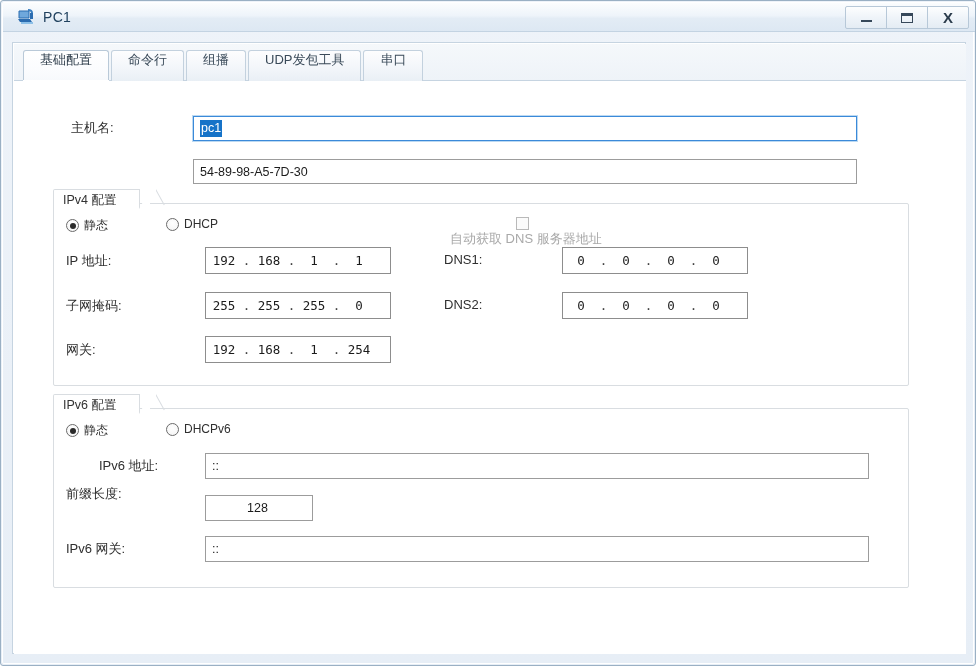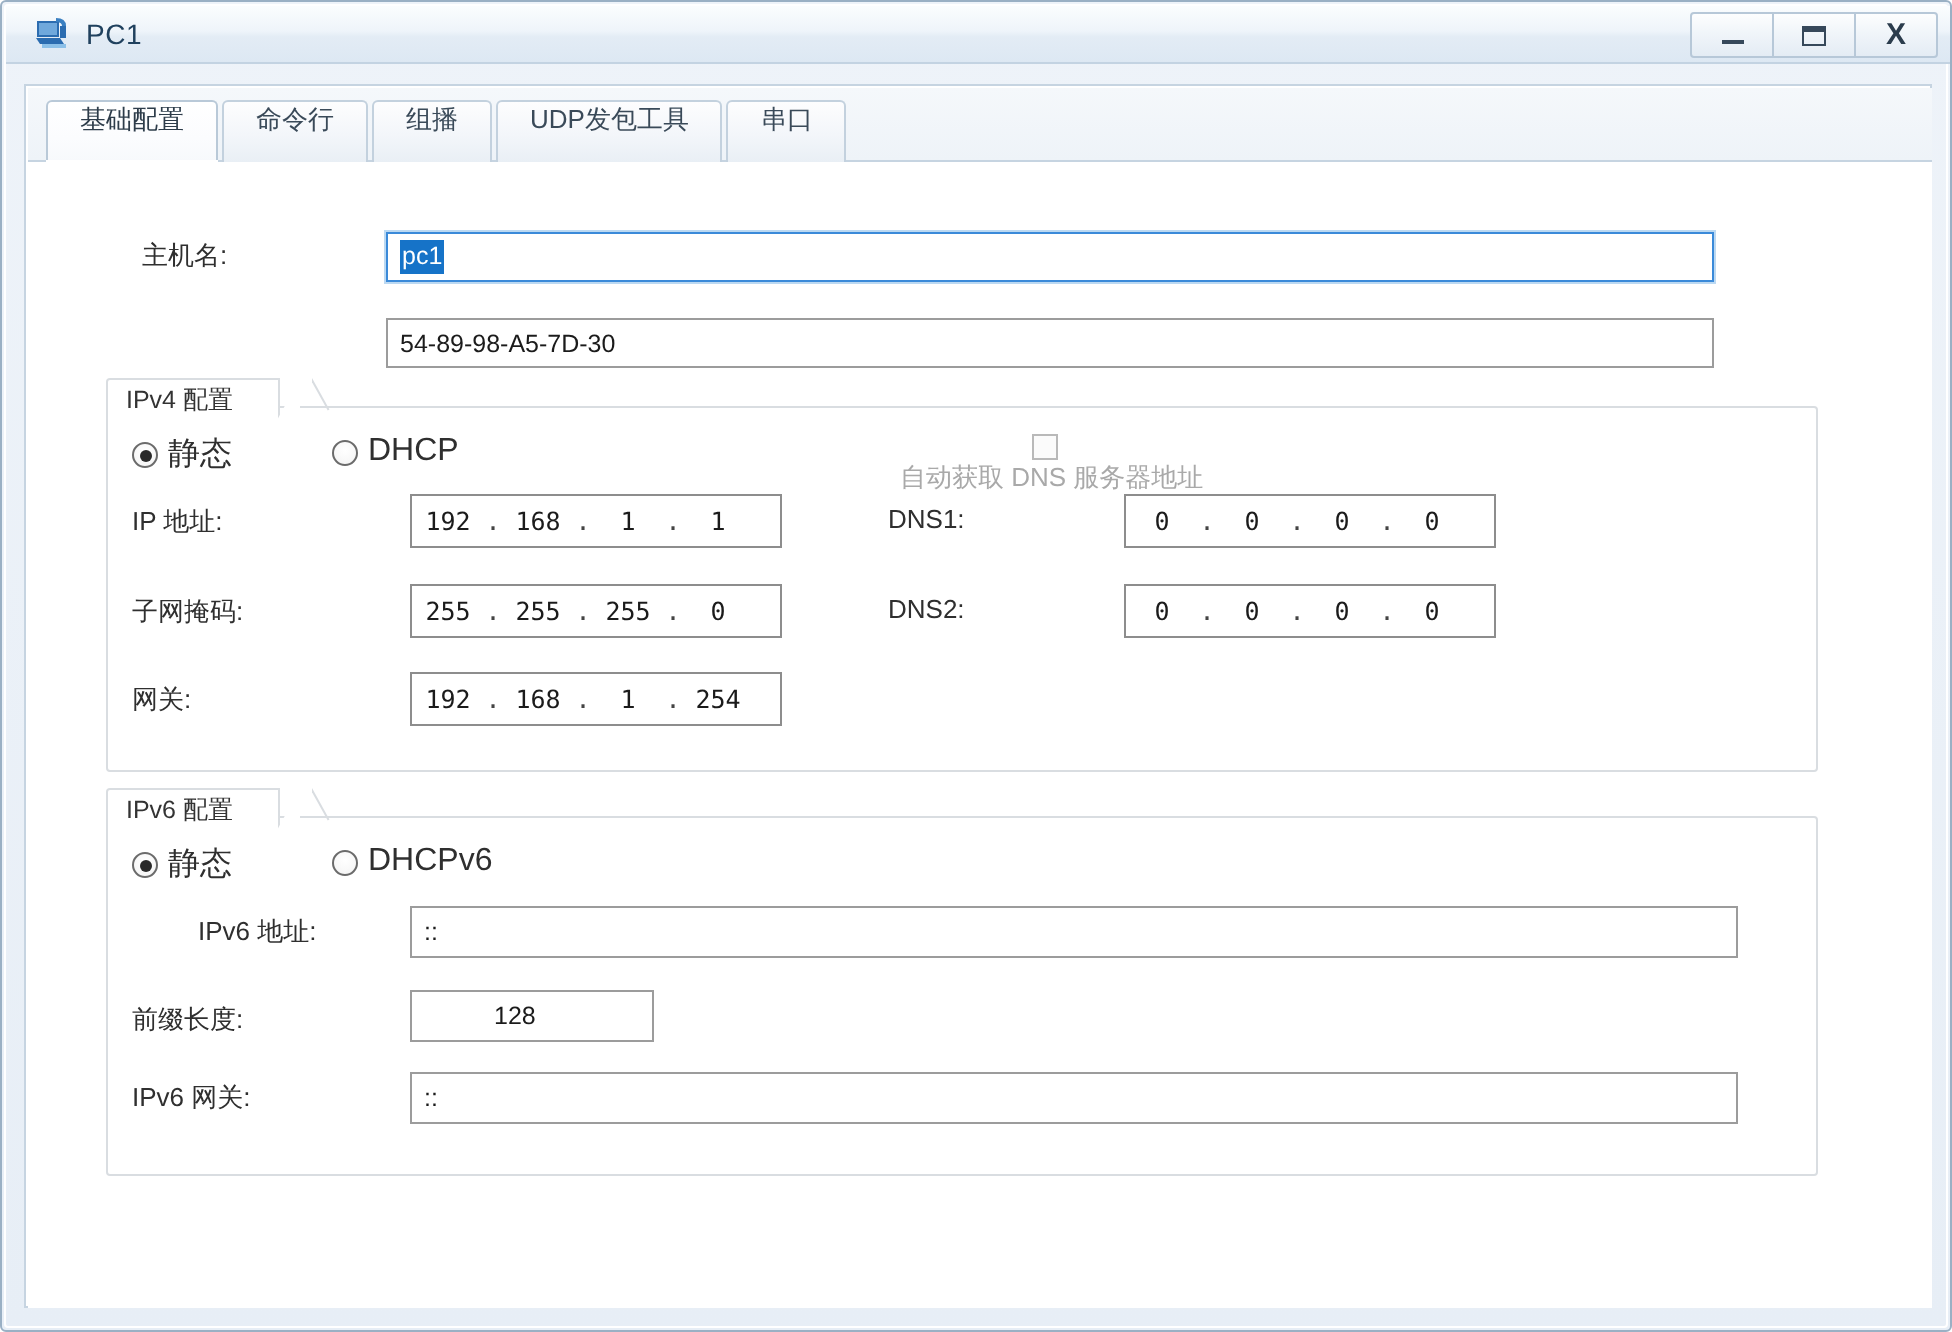--- a/index.html
+++ b/index.html
@@ -244,21 +244,21 @@
     align-items: center; justify-content: center;
     flex: none;
   }
   .radio.on::after {
     content: "";
     width: 6px; height: 6px;
     border-radius: 50%;
     background: #2a2a2a;
   }
   .radio-label {
-    font-size: 16px; color: #2f2f2f;
+    font-size: 12px; color: #2f2f2f;
     margin-left: 5px;
     white-space: nowrap;
   }
 
   
   .checkbox {
     width: 13px; height: 13px;
     border: 1px solid #b9b9b9;
     background: #fbfbfb;
     flex: none;
@@ -438,24 +438,24 @@
           <span class="radio-label">DHCPv6</span>
         </div>
 
         <div class="row" style="left:25px; top:48px;margin-left:20px;">
           <span class="lbl">IPv6 地址:</span>
         </div>
         <div class="tbox" style="position:absolute; left:151px; top:44px; width:664px; height:26px;">
           <span>::</span>
         </div>
 
-        <div class="row" style="left:12px; top:92px;align-items:flex-end;">
+        <div class="row" style="left:12px; top:76px;align-items:flex-end;">
           <span class="lbl">前缀长度:</span>
         </div>
-        <div class="tbox" style="position:absolute; left:151px; top:86px; width:122px; height:26px;padding-left:41px;">
+        <div class="tbox" style="position:absolute; left:151px; top:86px; width:108px; height:26px;padding-left:41px;">
           <span>128</span>
         </div>
 
         <div class="row" style="left:12px; top:131px;">
           <span class="lbl">IPv6 网关:</span>
         </div>
         <div class="tbox" style="position:absolute; left:151px; top:127px; width:664px; height:26px;">
           <span>::</span>
         </div>
       </div>

